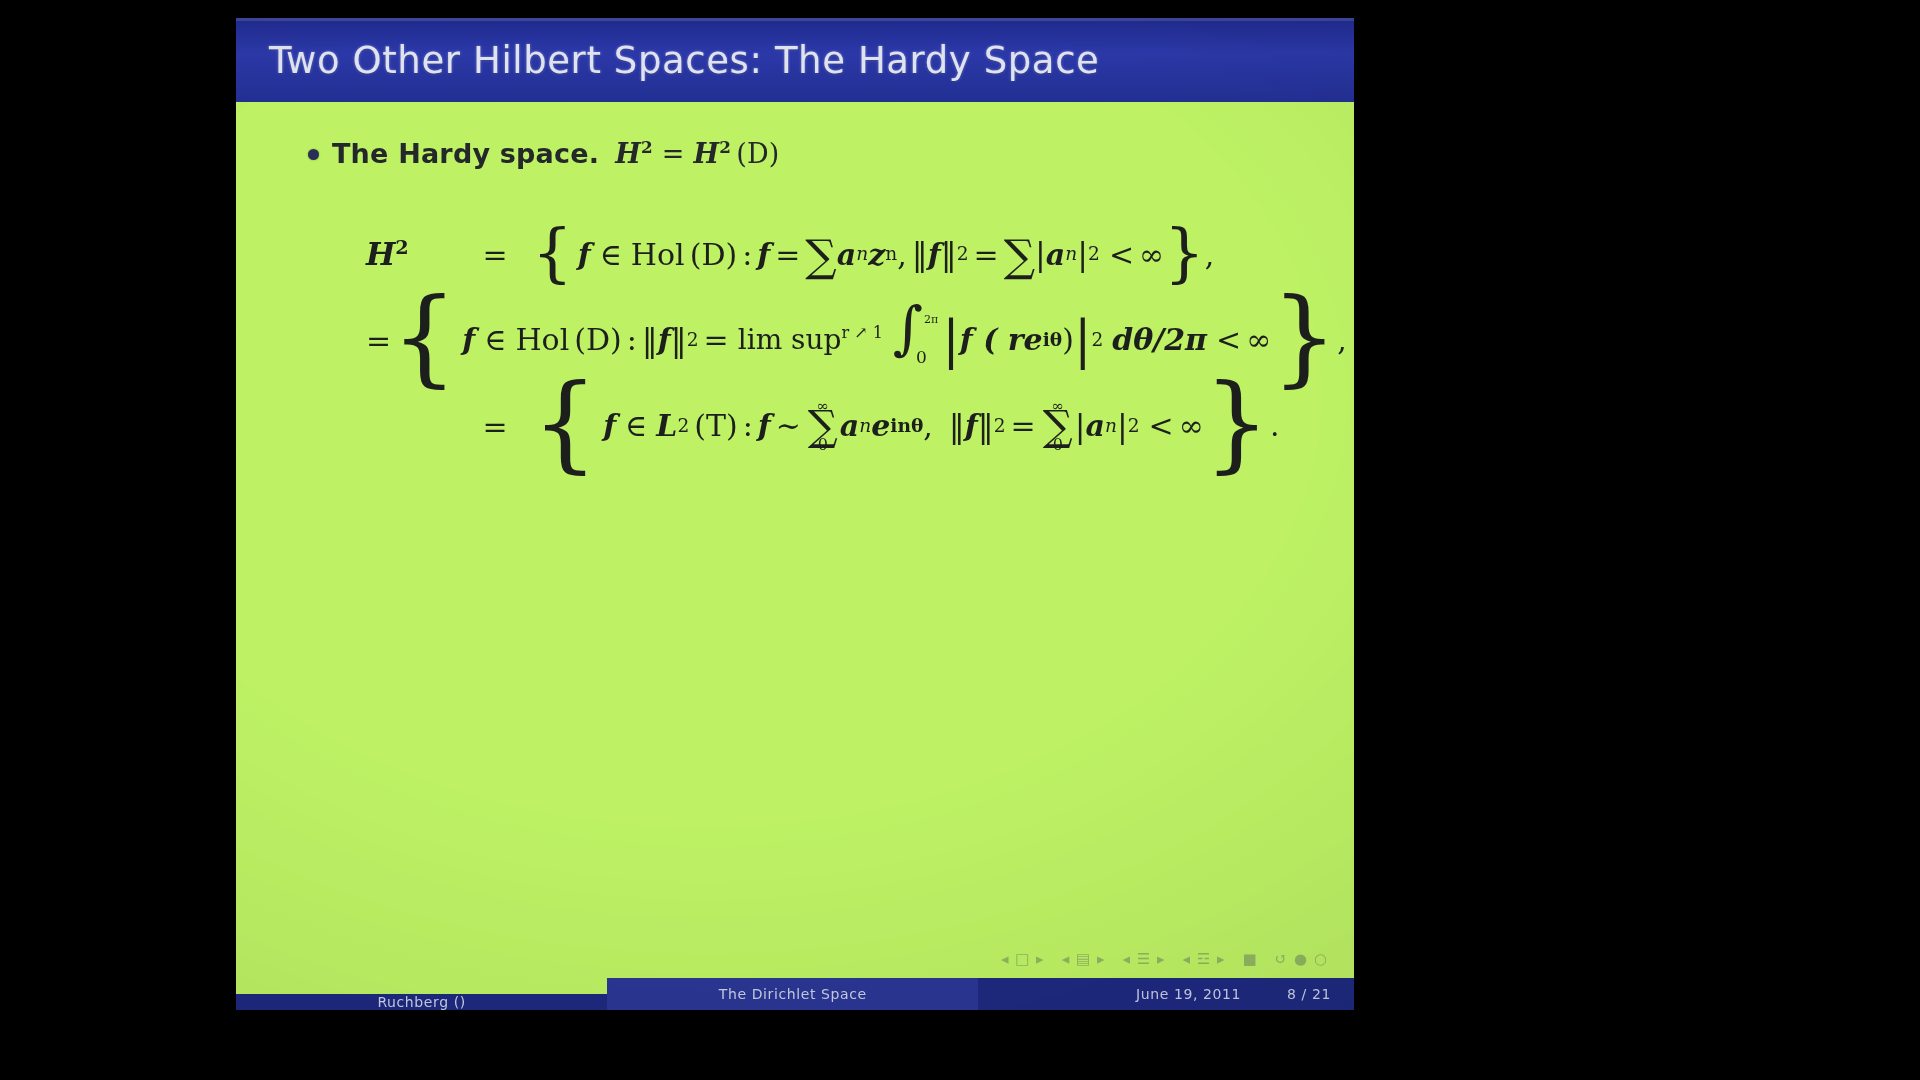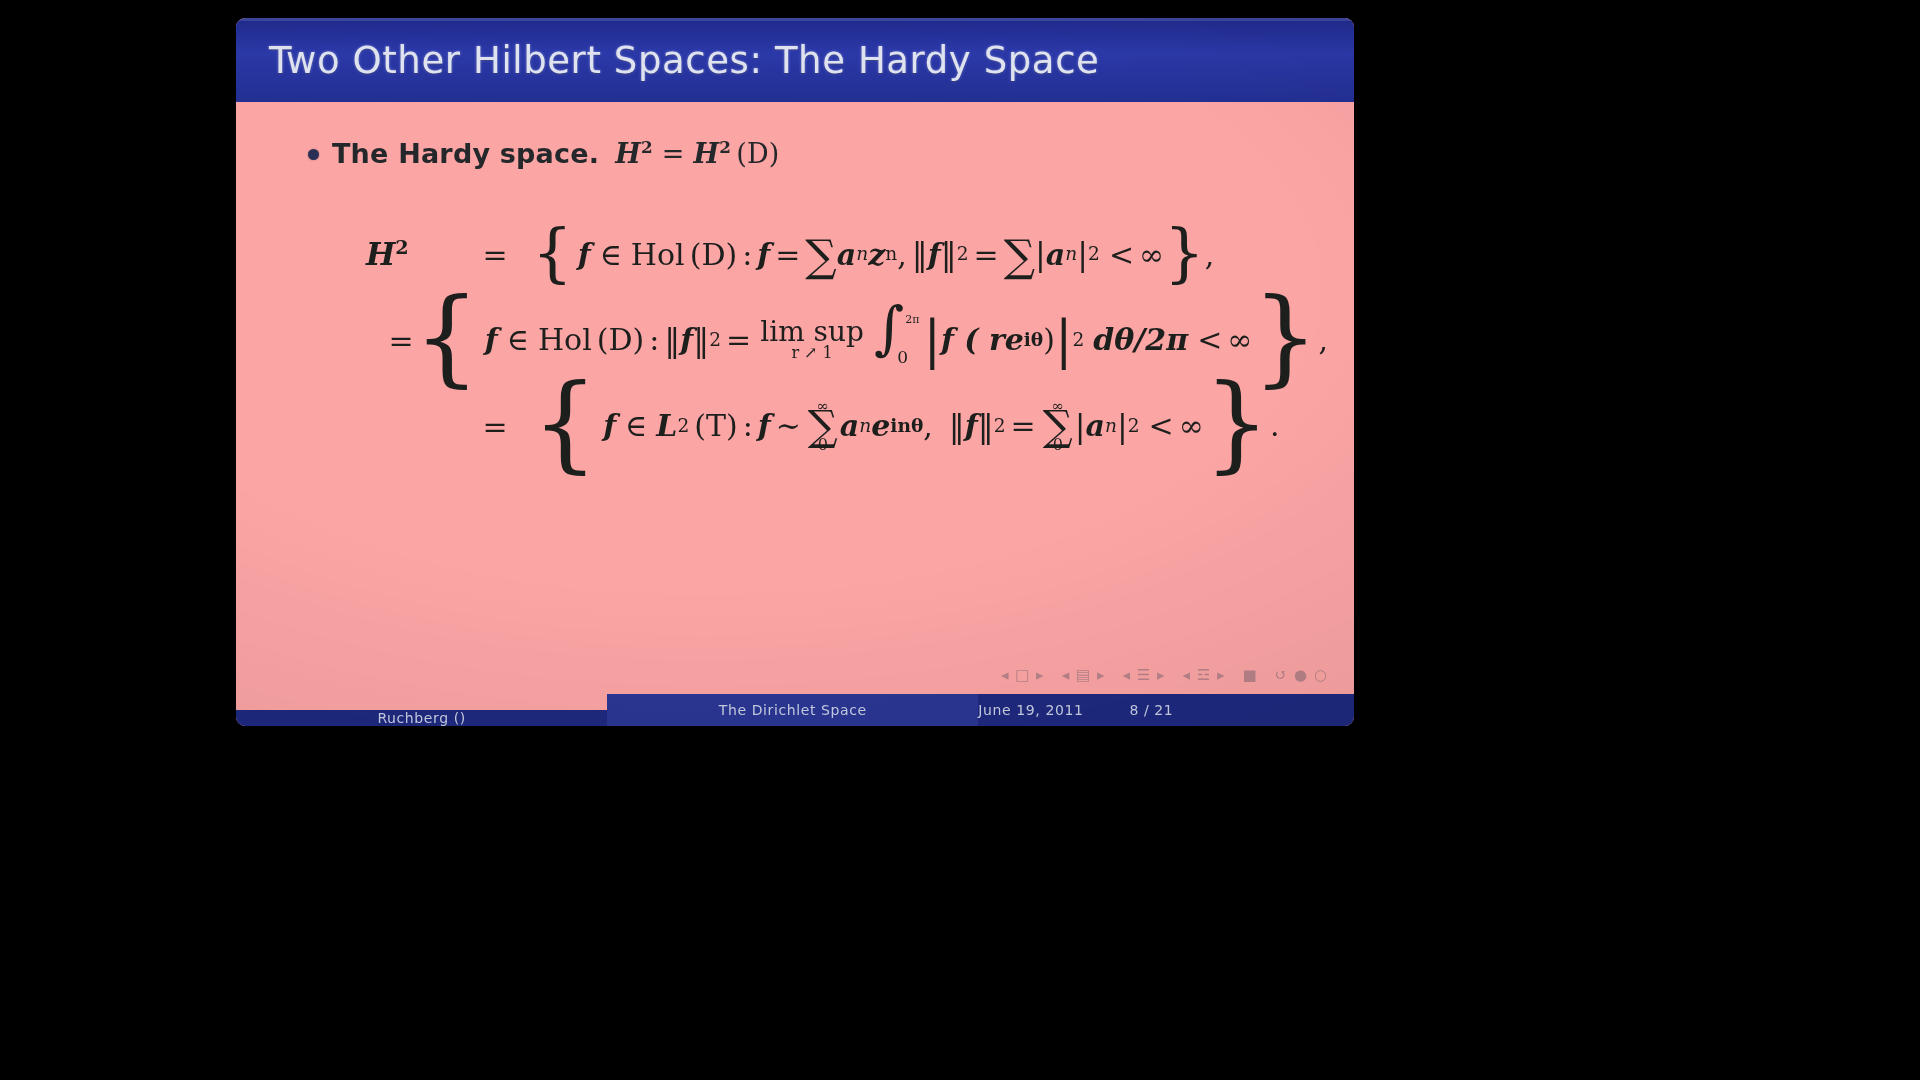--- a/index.html
+++ b/index.html
@@ -18,25 +18,24 @@
     height: 1080px;
     background: #000000;
   }
 
   
   #slide {
     position: absolute;
     left: 236px;
     top: 18px;
     width: 1118px;
-    height: 708px;
-    background: #fca5a5;
+    height: 992px;
+    background: #bef264;
     box-shadow: 0 0 28px rgba(0,0,0,0.55);
     overflow: hidden;
-    border-radius: 9px;
   }
 
   
   #slide::after {
     content: "";
     position: absolute;
     inset: 0;
     pointer-events: none;
     background:
       radial-gradient(ellipse 120% 95% at 42% 38%,
@@ -76,21 +75,21 @@
     white-space: nowrap;
   }
 
   
   #slide-body {
     position: absolute;
     left: 0;
     top: 84px;
     right: 0;
     bottom: 32px;
-    padding: 36px 26px 0 34px;
+    padding: 36px 36px 0 34px;
     color: #20221f;
   }
 
   .bullet-row {
     display: flex;
     align-items: baseline;
     gap: 13px;
     margin-left: 38px;
     margin-bottom: 10px;
   }
@@ -178,22 +177,22 @@
     line-height: 1;
     margin: 0 2px;
     vertical-align: middle;
   }
   .oplimits .lim-top { font-size: 15px; margin-bottom: -4px; }
   .oplimits .lim-bot { font-size: 16px; margin-top: -6px; }
   .oplimits .op-sum  { font-size: 42px; line-height: 0.78; }
 
   .limsup-stack {
     display: inline-flex;
-    flex-direction: column;
-    align-items: center;
+    flex-direction: row;
+    align-items: flex-start;
     line-height: 1;
     margin: 0 4px;
     vertical-align: middle;
   }
   .limsup-stack .ls-main { font-size: 28px; font-family: "DejaVu Serif", serif; }
   .limsup-stack .ls-sub  { font-size: 16px; margin-top: -1px; font-family: "DejaVu Serif", serif; }
 
   .intgr {
     display: inline-flex;
     align-items: flex-start;
@@ -274,21 +273,21 @@
     background: #2a3694;
     display: flex;
     align-items: center;
     justify-content: center;
   }
   #footer .f-right {
     flex: 1 1 auto;
     background: #1e2980;
     display: flex;
     align-items: center;
-    justify-content: flex-start;
+    justify-content: flex-end;
     padding-right: 23px;
     gap: 46px;
   }
   #footer .f-date, #footer .f-page { white-space: nowrap; }
 
   
   #slide-body, #slide-title, #footer { filter: blur(0.35px); }
 </style>
 </head>
 <body>

